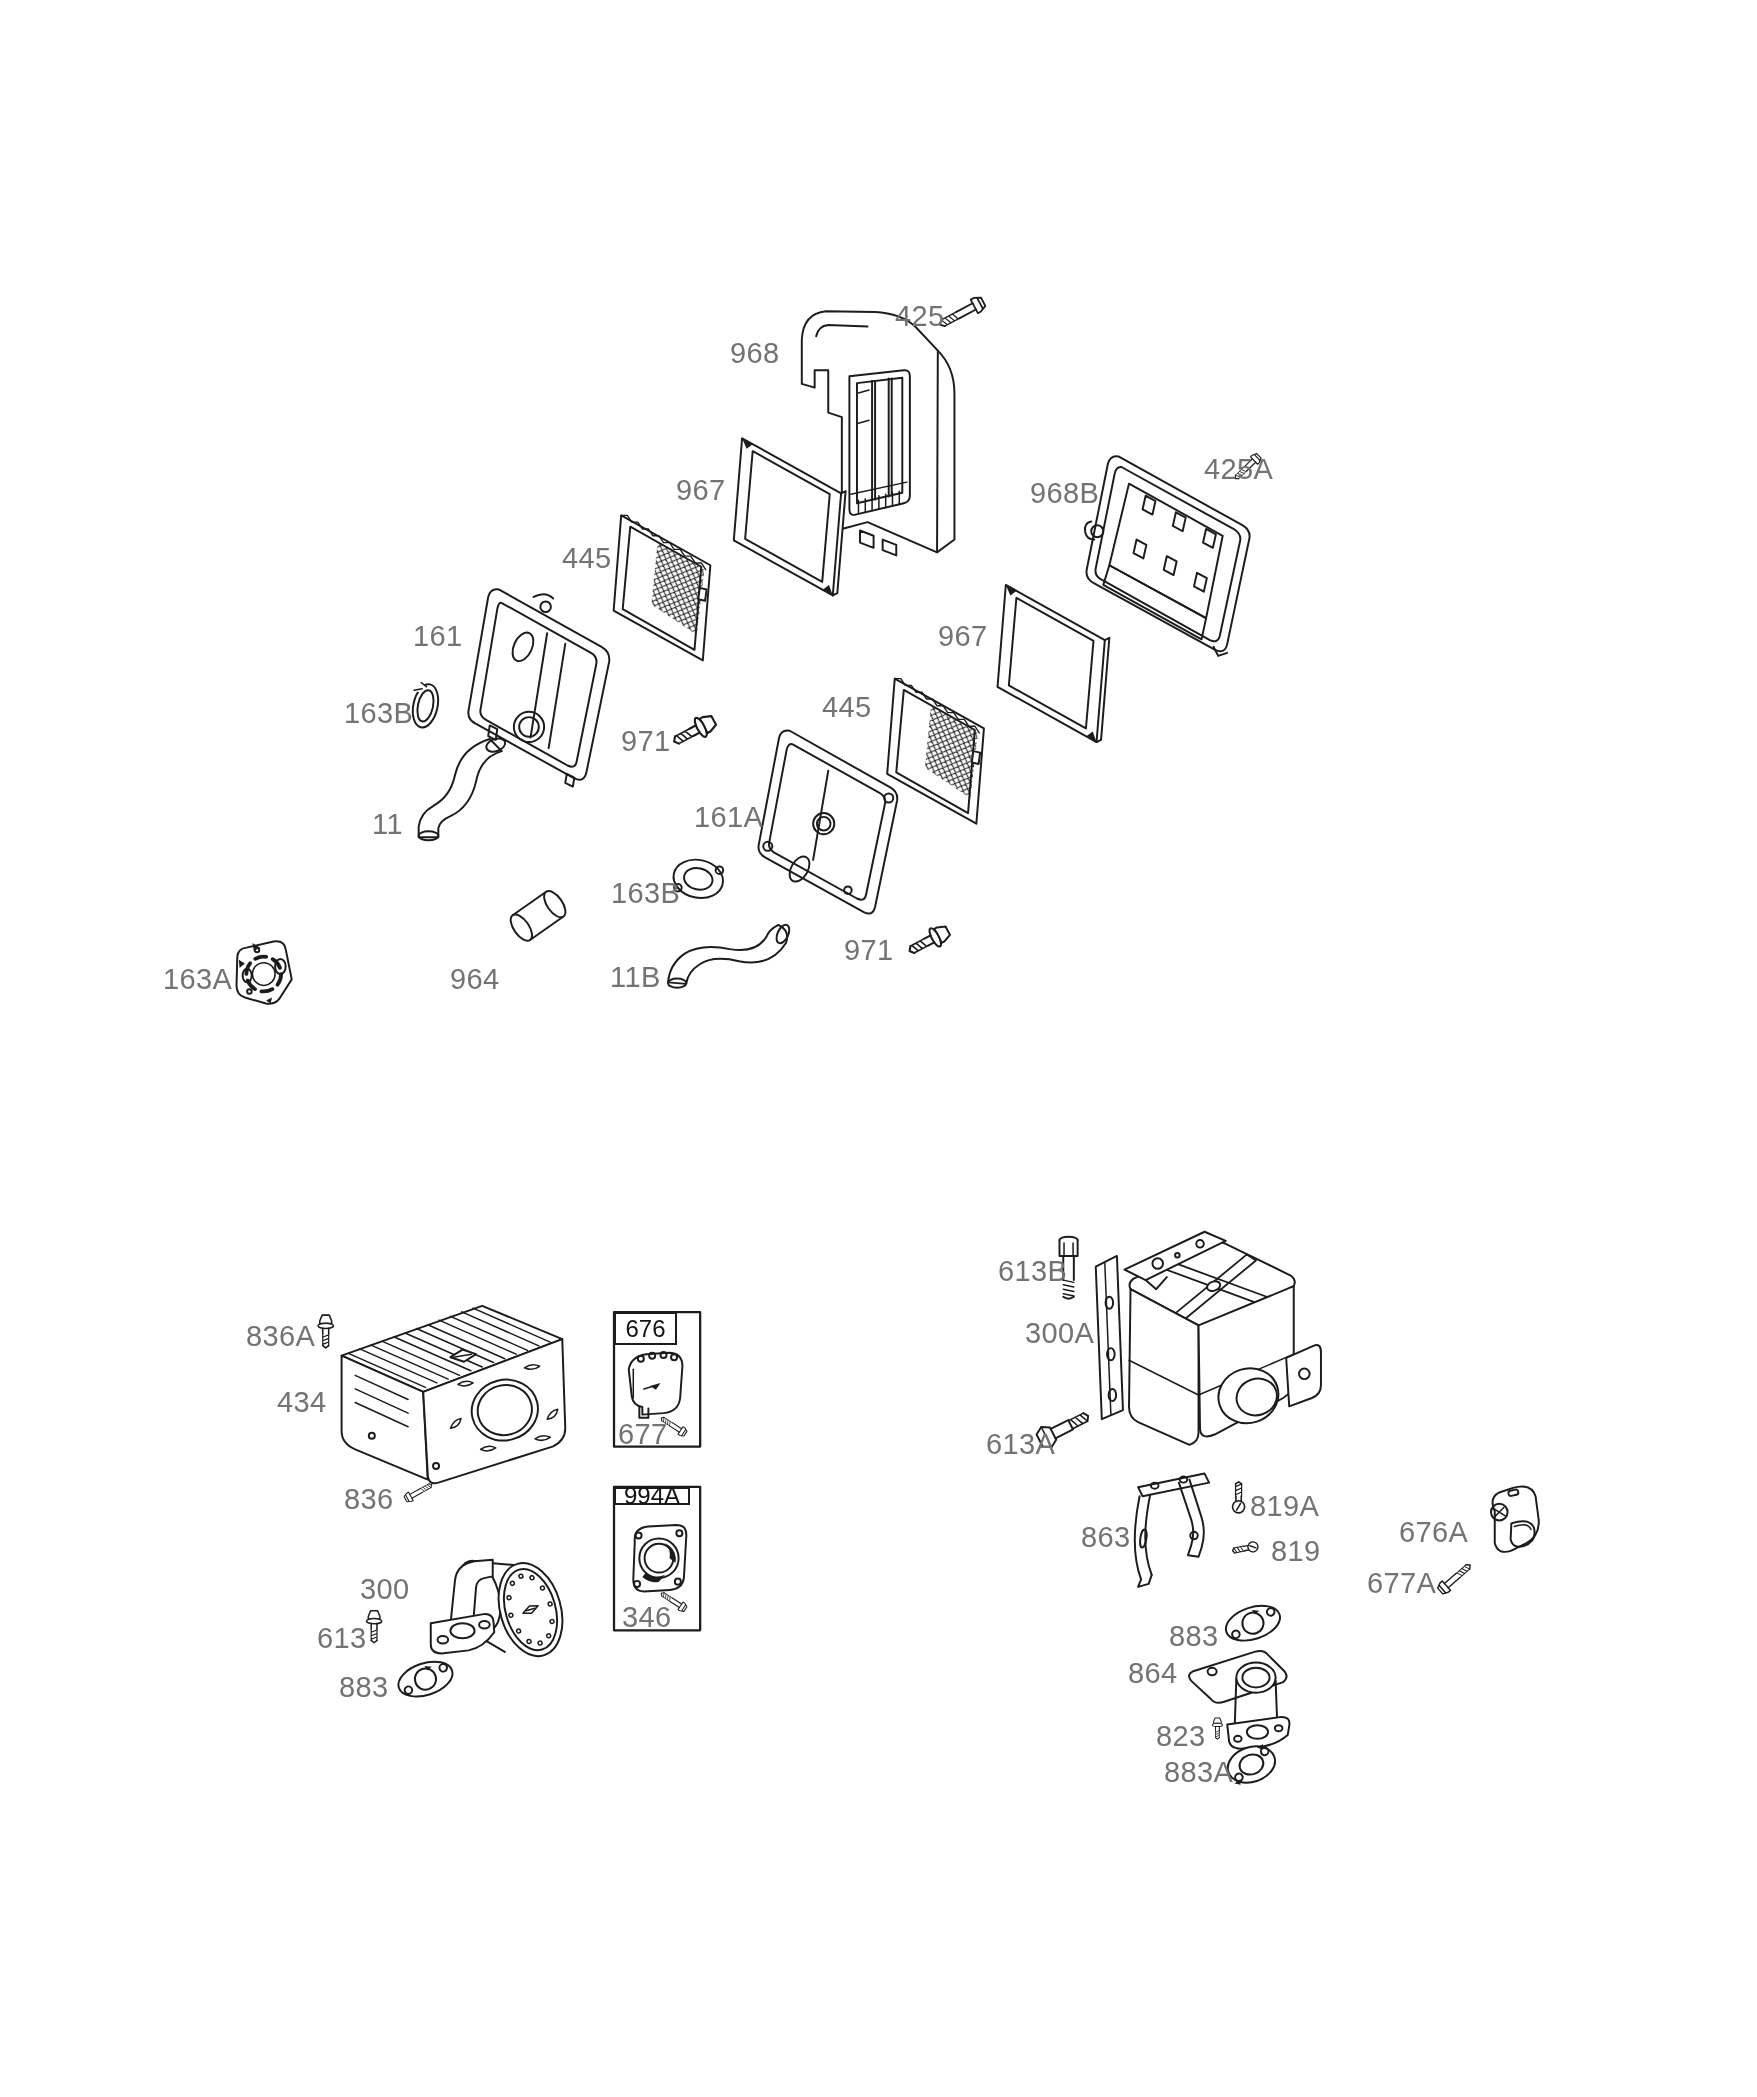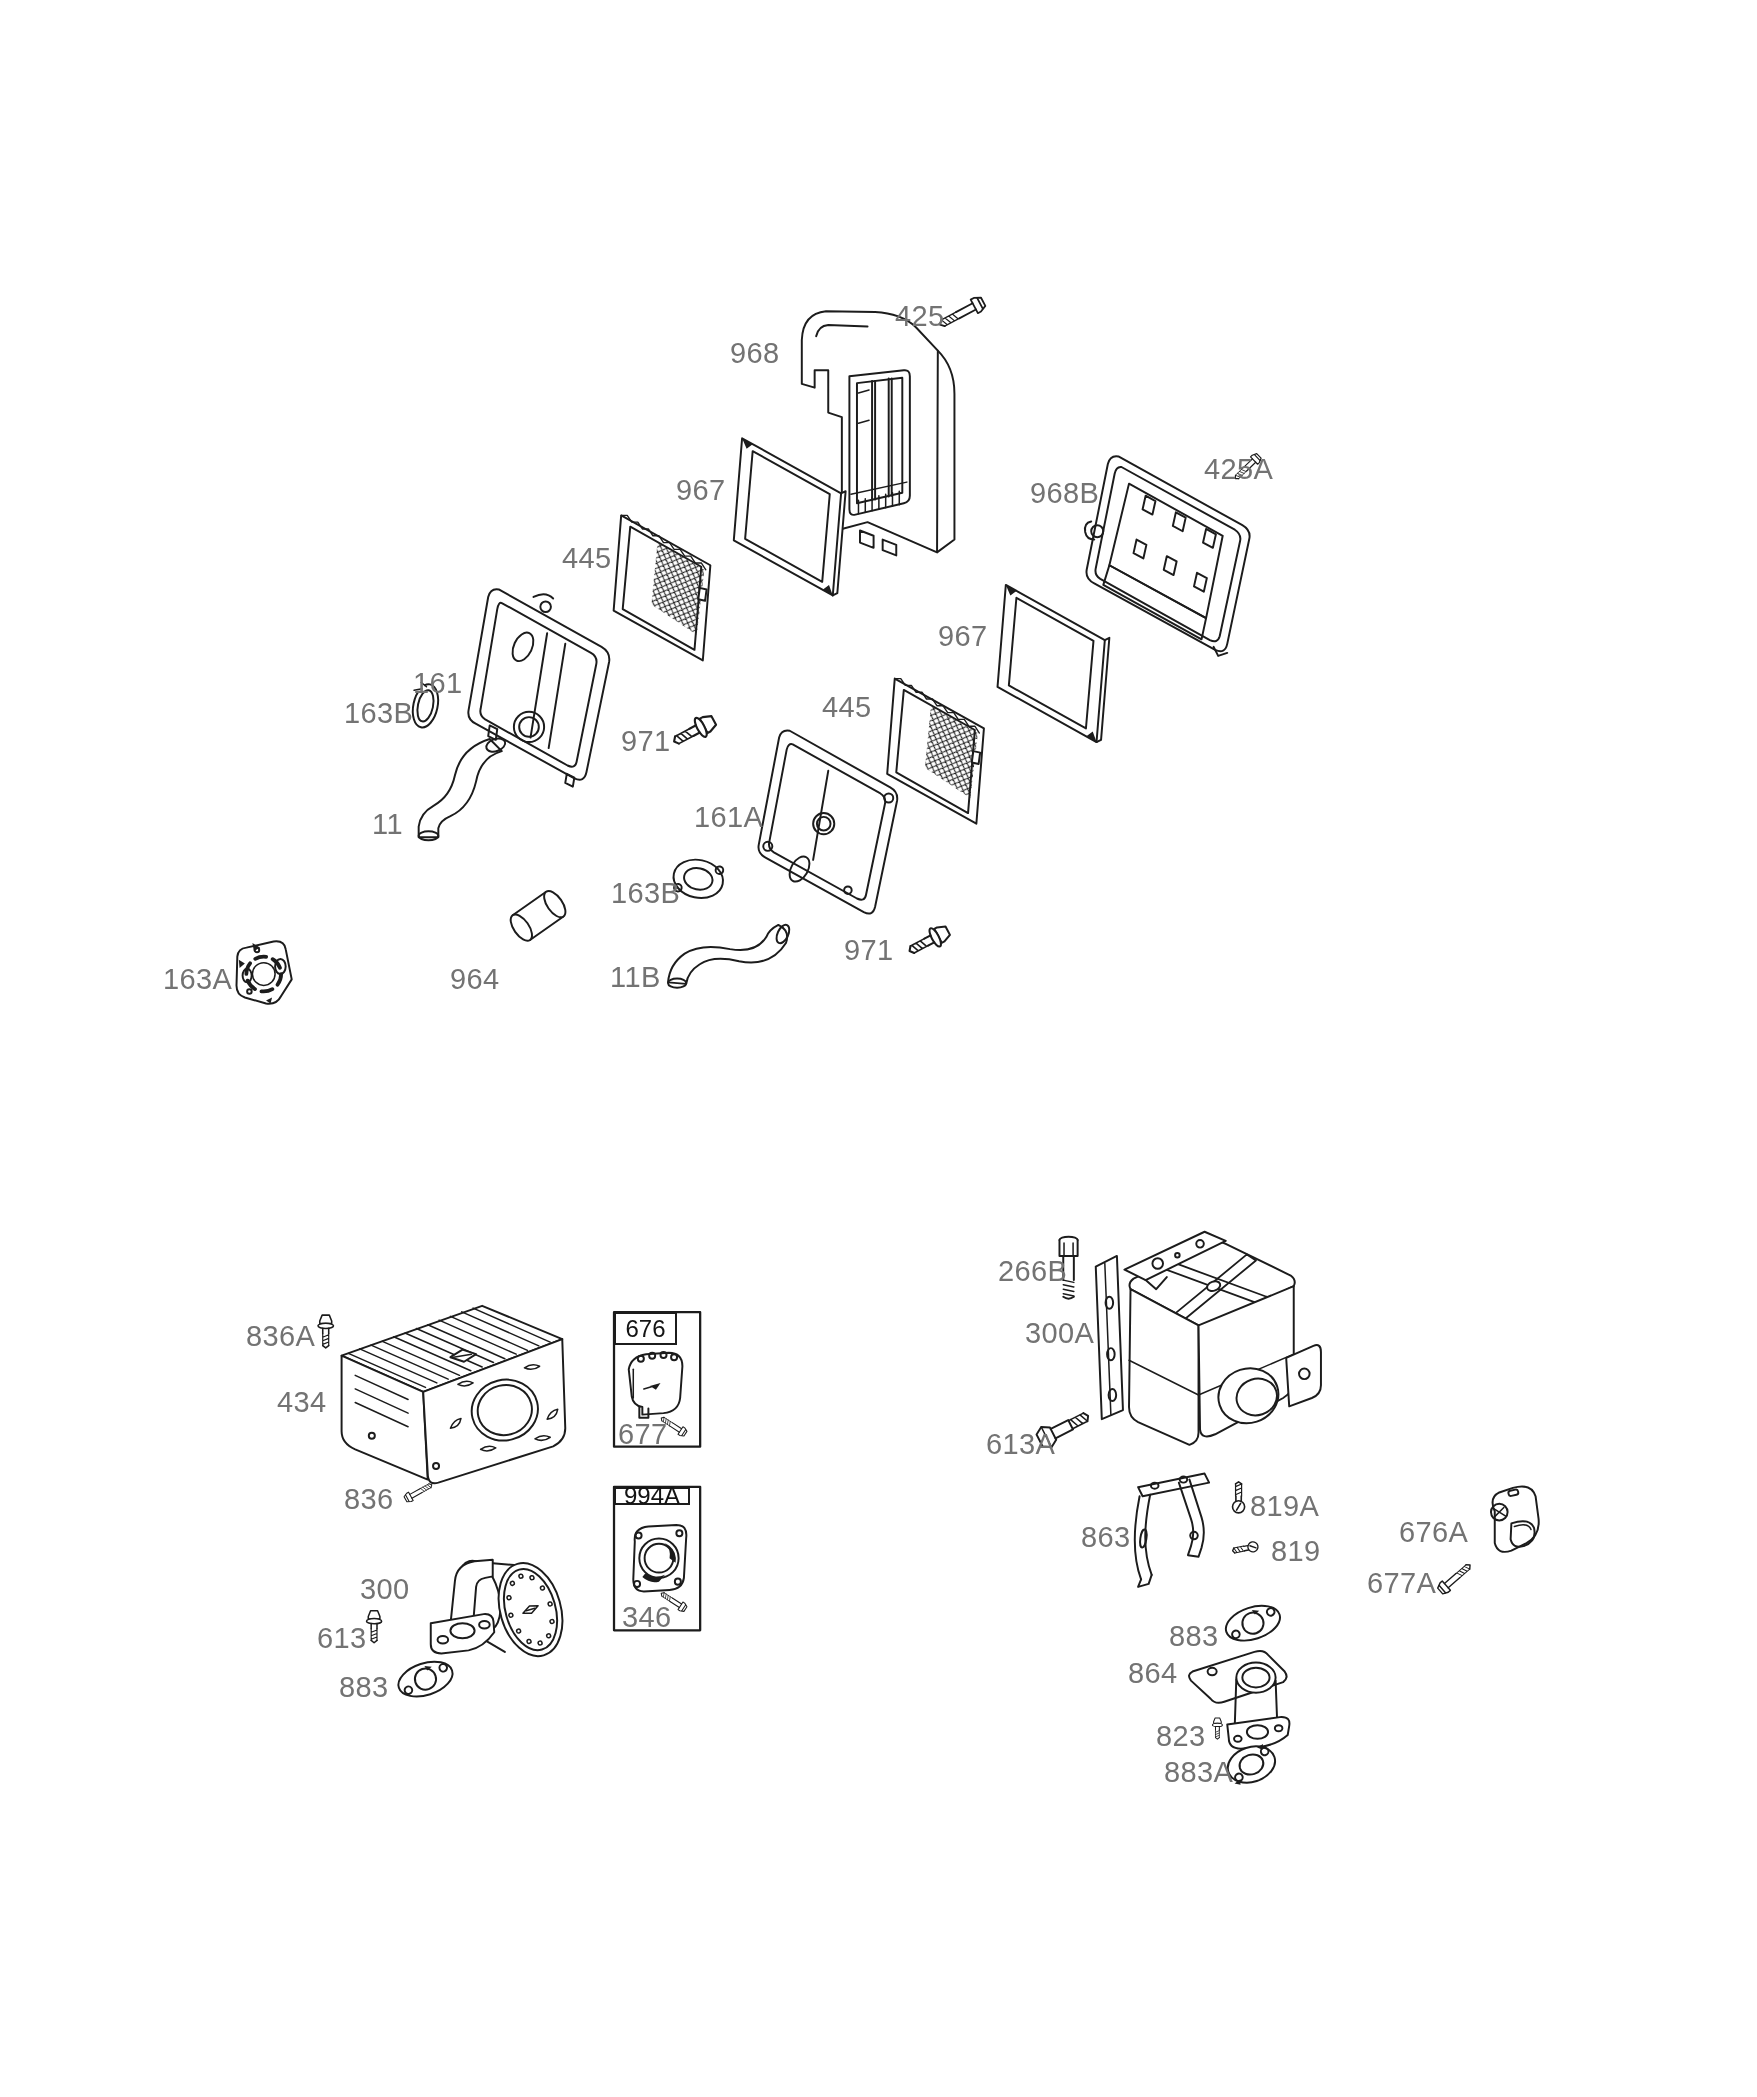--- a/index.html
+++ b/index.html
@@ -408,21 +408,21 @@
     <g>
       <use href="#sym-hexbolt" transform="translate(1912,2100) rotate(-41) scale(0.63)"></use>
     </g>
   </g>
 </svg>
 
 <div class="callout" style="left:895px;top:301px">425</div>
 <div class="callout" style="left:730px;top:338px">968</div>
 <div class="callout" style="left:676px;top:475px">967</div>
 <div class="callout" style="left:562px;top:543px">445</div>
-<div class="callout" style="left:413px;top:668px">161</div>
+<div class="callout" style="left:413px;top:621px">161</div>
 <div class="callout" style="left:344px;top:698px">163B</div>
 <div class="callout" style="left:372px;top:809px">11</div>
 <div class="callout" style="left:621px;top:726px">971</div>
 <div class="callout" style="left:694px;top:802px">161A</div>
 <div class="callout" style="left:822px;top:692px">445</div>
 <div class="callout" style="left:938px;top:621px">967</div>
 <div class="callout" style="left:1030px;top:478px">968B</div>
 <div class="callout" style="left:1204px;top:454px">425A</div>
 <div class="callout" style="left:611px;top:878px">163B</div>
 <div class="callout" style="left:450px;top:964px">964</div>
@@ -436,21 +436,21 @@
 <div class="callout" style="left:360px;top:1574px">300</div>
 <div class="callout" style="left:317px;top:1623px">613</div>
 <div class="callout" style="left:339px;top:1672px">883</div>
 
 <div class="boxhead" style="left:614px;top:1312px;width:63px;height:33px">676</div>
 <div class="callout" style="left:618px;top:1419px">677</div>
 
 <div class="boxhead" style="left:614px;top:1487px;width:76px;height:18px">994A</div>
 <div class="callout" style="left:622px;top:1602px">346</div>
 
-<div class="callout" style="left:998px;top:1256px">266B</div>
+<div class="callout" style="left:998px;top:1256px">613B</div>
 <div class="callout" style="left:1025px;top:1318px">300A</div>
 <div class="callout" style="left:986px;top:1429px">613A</div>
 <div class="callout" style="left:1081px;top:1522px">863</div>
 <div class="callout" style="left:1250px;top:1491px">819A</div>
 <div class="callout" style="left:1271px;top:1536px">819</div>
 <div class="callout" style="left:1169px;top:1621px">883</div>
 <div class="callout" style="left:1128px;top:1658px">864</div>
 <div class="callout" style="left:1156px;top:1721px">823</div>
 <div class="callout" style="left:1164px;top:1757px">883A</div>
 <div class="callout" style="left:1399px;top:1517px">676A</div>

